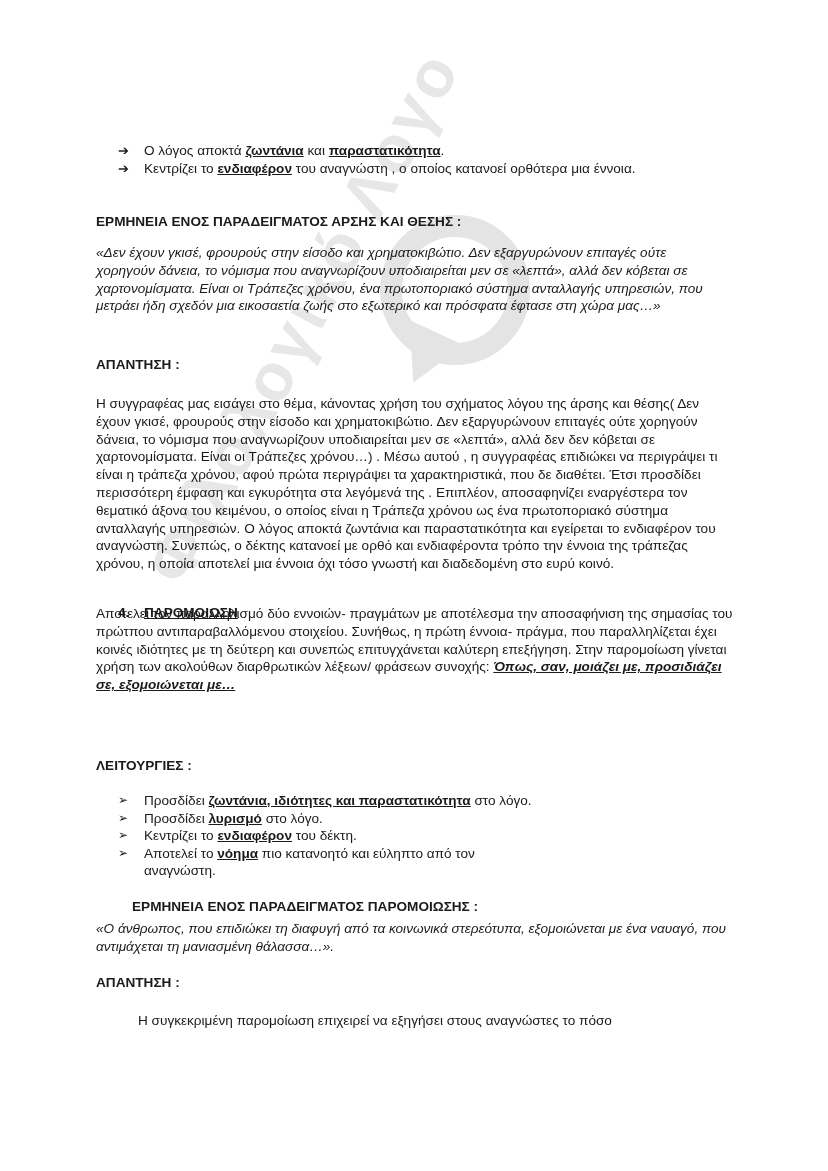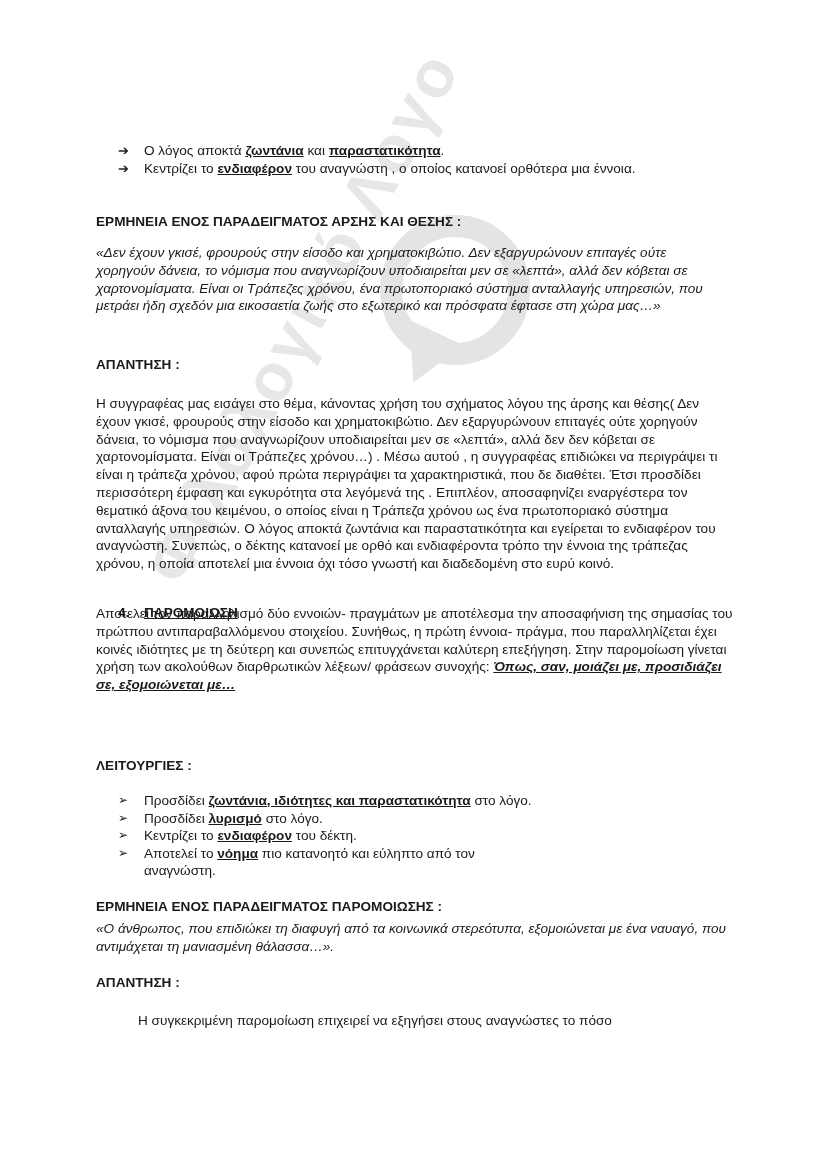--- a/index.html
+++ b/index.html
@@ -76,18 +76,18 @@
     <div class="li">
       <span class="mark">➢</span>
       <span><span>Κεντρίζει το </span><b>ενδιαφέρον</b><span> του δέκτη.</span></span>
     </div>
     <div class="li">
       <span class="mark">➢</span>
       <span><span>Αποτελεί το </span><b>νόημα</b><span> πιο κατανοητό και εύληπτο από τον αναγνώστη.</span></span>
     </div>
   </div>
 
-  <div class="block heading" style="top:898px;">ΕΡΜΗΝΕΙΑ ΕΝΟΣ ΠΑΡΑΔΕΙΓΜΑΤΟΣ ΠΑΡΟΜΟΙΩΣΗΣ :</div>
+  <div class="block heading" style="top:898px;margin-left:36px;">ΕΡΜΗΝΕΙΑ ΕΝΟΣ ΠΑΡΑΔΕΙΓΜΑΤΟΣ ΠΑΡΟΜΟΙΩΣΗΣ :</div>
   <div class="block italic" style="top:920px; width:630px;">«Ο άνθρωπος, που επιδιώκει τη διαφυγή από τα κοινωνικά στερεότυπα, εξομοιώνεται με ένα ναυαγό, που αντιμάχεται τη μανιασμένη θάλασσα…».</div>
   <div class="block heading" style="top:974px;">ΑΠΑΝΤΗΣΗ :</div>
   <div class="block" style="top:1012px; left:138px;">Η συγκεκριμένη παρομοίωση επιχειρεί να εξηγήσει στους αναγνώστες το πόσο</div>
 
 </div>
 
 </body></html>

